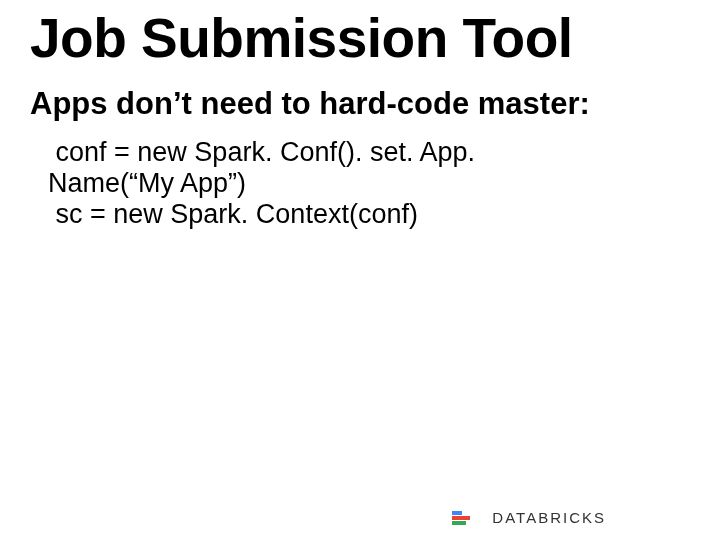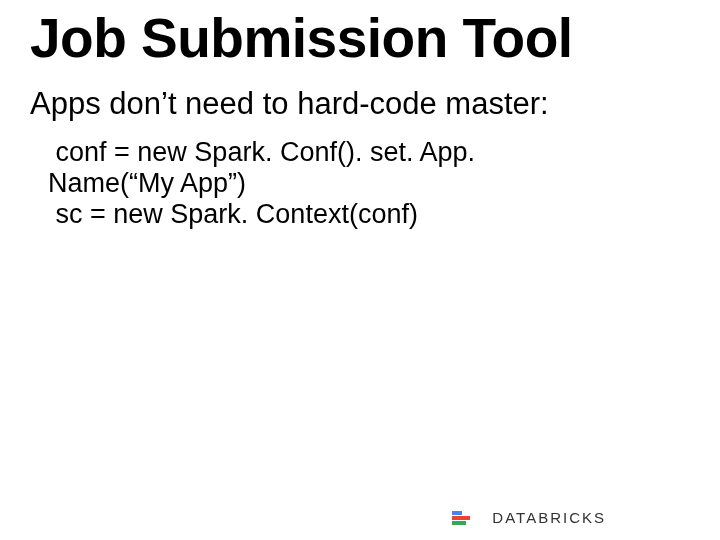--- a/index.html
+++ b/index.html
@@ -21,21 +21,21 @@
   }
   .title {
     font-size: 55px;
     font-weight: 700;
     line-height: 1.05;
     margin: 0 0 18px 0;
     letter-spacing: -0.5px;
   }
   .subtitle {
     font-size: 31px;
-    font-weight: 400;
+    font-weight: 700;
     line-height: 1.15;
     margin: 0 0 6px 0;
   }
   .code-block {
     font-size: 27px;
     font-weight: 400;
     line-height: 1.15;
     margin: 16px 0 18px 0;
     padding-left: 18px;
     white-space: pre-wrap;

